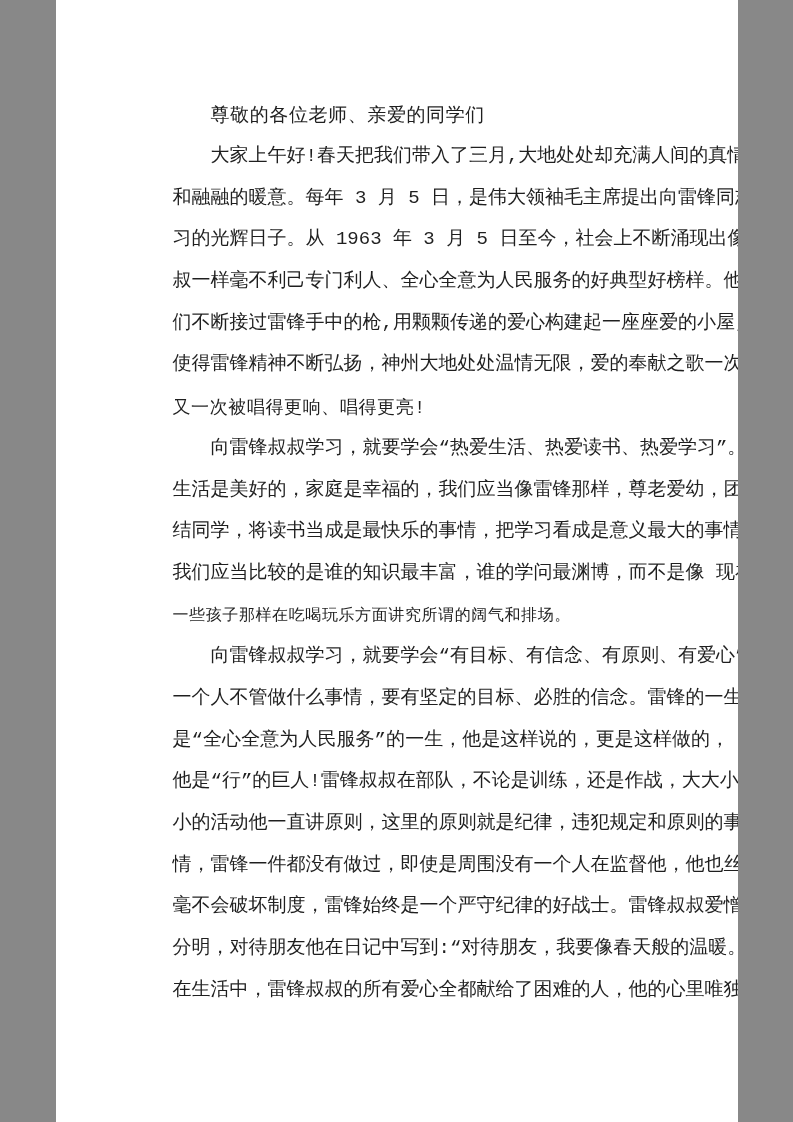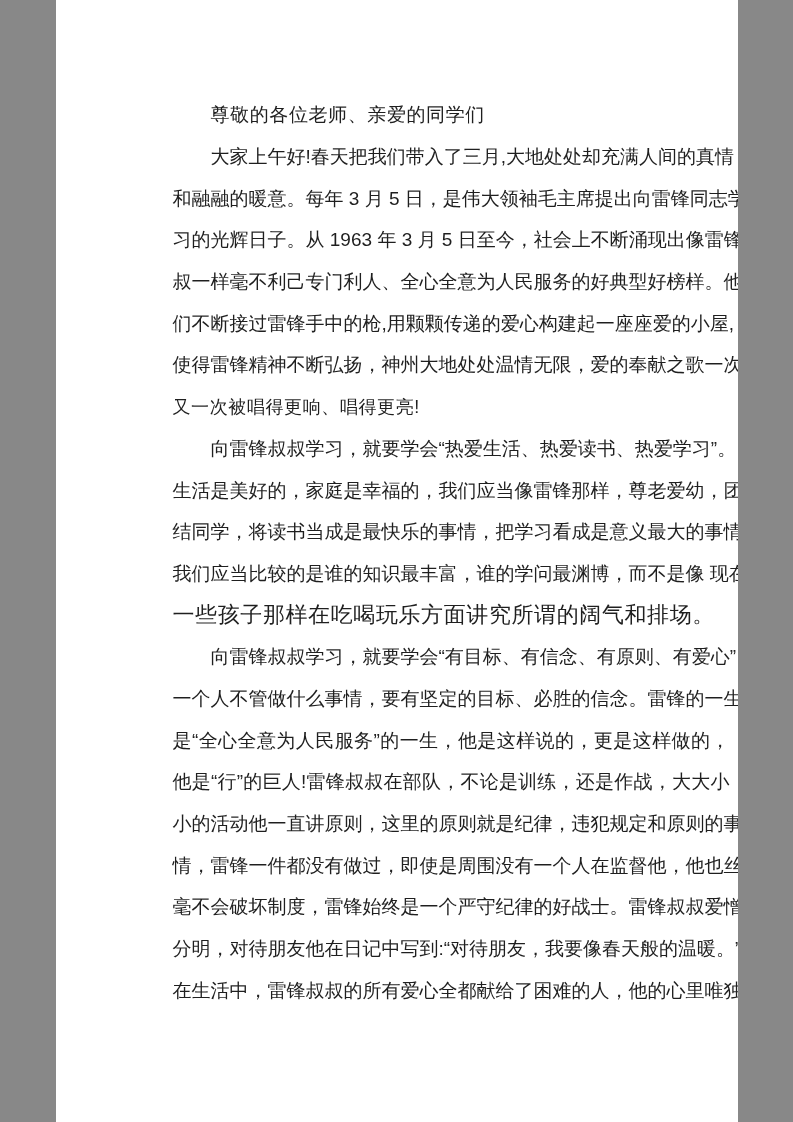--- a/index.html
+++ b/index.html
@@ -4,21 +4,21 @@
 <style>
   * { margin: 0; padding: 0; box-sizing: border-box; }
   html, body { background: #888; }
   .page {
     position: relative;
     width: 682px;
     height: 1122px;
     background: #ffffff;
     margin: 0 auto;
     overflow: hidden;
-    font-family: Liberation Sans, sans-serif;
+    font-family: Liberation Mono, monospace;
   }
   .text-block {
     position: absolute;
     left: 117px;
     top: 94px;
     width: 557px;
   }
   .line {
     height: 41.7px;
     display: flex;
@@ -369,21 +369,21 @@
         <span class="ch">博</span>
         <span class="ch">，</span>
         <span class="ch">而</span>
         <span class="ch">不</span>
         <span class="ch">是</span>
         <span class="ch">像</span>
         <span class="ch">&nbsp;</span>
         <span class="ch">现</span>
         <span class="ch">在</span>
       </div>
-      <div class="line left" style="height: 41.7px; font-size: 22px; color: rgb(31, 31, 31);">一些孩子那样在吃喝玩乐方面讲究所谓的阔气和排场。</div>
+      <div class="line left" style="height: 41.7px; font-size: 16px; color: rgb(31, 31, 31);">一些孩子那样在吃喝玩乐方面讲究所谓的阔气和排场。</div>
       <div class="line justify indent" style="height: 41.7px; font-size: 19px; color: rgb(31, 31, 31); padding-left: 38px;">
         <span class="ch">向</span>
         <span class="ch">雷</span>
         <span class="ch">锋</span>
         <span class="ch">叔</span>
         <span class="ch">叔</span>
         <span class="ch">学</span>
         <span class="ch">习</span>
         <span class="ch">，</span>
         <span class="ch">就</span>

